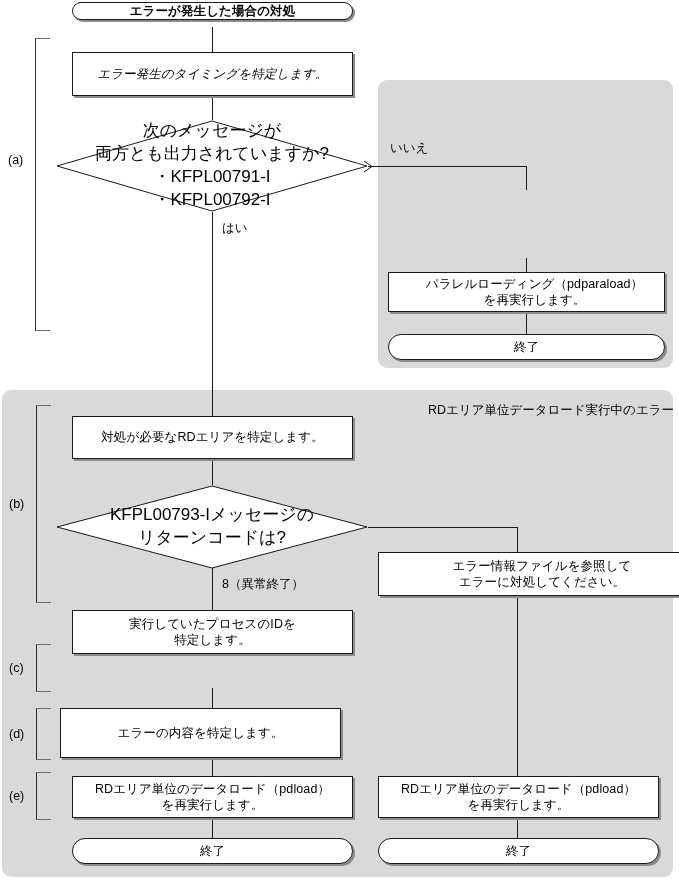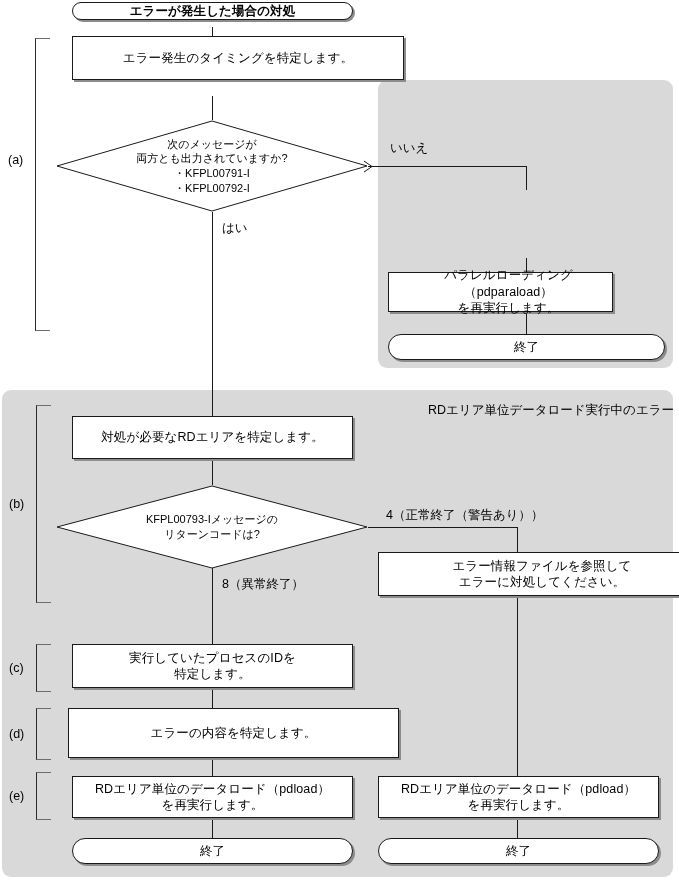--- a/index.html
+++ b/index.html
@@ -61,21 +61,21 @@
   }
   .diamond svg { display: block; }
   .diamond .dlabel {
     position: absolute;
     left: 0; top: 0;
     width: 100%; height: 100%;
     display: flex;
     align-items: center;
     justify-content: center;
     text-align: center;
-    font-size: 11px;
+    font-size: 17px;
     line-height: 1.34;
     white-space: pre-line;
     pointer-events: none;
   }
 
   
   .ln { position: absolute; background: #1a1a1a; z-index: 2; }
   .ln.v { width: 1px; }
   .ln.h { height: 1px; }
 
@@ -150,61 +150,60 @@
   <div class="ln v" style="left:212px; top:818px; height:20px;"></div>
 
   <div class="arrow" style="left:363px; top:160px;">
     <svg width="12" height="13" viewBox="0 0 12 13">
       <path d="M1 1 L9 6.5 L1 12" fill="none" stroke="#1a1a1a" stroke-width="1"></path>
     </svg>
   </div>
 
   <div class="node terminal" style="left:72px; top:2px; width:281px; height:18px;font-weight:bold;">エラーが発生した場合の対処</div>
 
-  <div class="node box" style="left:72px; top:36px; width:332px; height:44px;">エラー発生のタイミングを特定します。</div>
+  <div class="node box" style="left:72px; top:52px; width:281px; height:44px;font-style:italic;">エラー発生のタイミングを特定します。</div>
 
   <div class="diamond" style="left:56px; top:120px; width:312px; height:92px;">
     <svg width="312" height="92" viewBox="0 0 312 92" preserveAspectRatio="none">
       <polygon points="156,1 311,46 156,91 1,46" fill="#ffffff" stroke="#1a1a1a" stroke-width="1"></polygon>
     </svg>
     <div class="dlabel">次のメッセージが
 両方とも出力されていますか?
 ・KFPL00791-I
 ・KFPL00792-I</div>
   </div>
 
   <div class="caption" style="left:390px; top:140px;">いいえ</div>
   <div class="caption" style="left:222px; top:220px;">はい</div>
 
 
-  <div class="node box" style="left:388px; top:272px; width:225px; height:40px;padding-left:16px;">パラレルローディング（pdparaload）
+  <div class="node box" style="left:388px; top:272px; width:277px; height:40px;padding-left:16px;">パラレルローディング（pdparaload）
 を再実行します。</div>
 
   <div class="node terminal" style="left:388px; top:334px; width:277px; height:26px;">終了</div>
 
   <div class="node box" style="left:72px; top:416px; width:281px; height:43px;">対処が必要なRDエリアを特定します。</div>
 
   <div class="diamond" style="left:56px; top:485px; width:312px; height:84px;">
     <svg width="312" height="84" viewBox="0 0 312 84" preserveAspectRatio="none">
       <polygon points="156,1 311,42 156,83 1,42" fill="#ffffff" stroke="#1a1a1a" stroke-width="1"></polygon>
     </svg>
     <div class="dlabel">KFPL00793-Iメッセージの
 リターンコードは?</div>
   </div>
 
-  <div class="caption" style="left:386px; top:507px;">4（正常終了（警告あり））</div>
   <div class="caption" style="left:222px; top:576px;">8（異常終了）</div>
 
   <div class="node box" style="left:378px; top:552px; width:328px; height:44px;">エラー情報ファイルを参照して
 エラーに対処してください。</div>
 
-  <div class="node box" style="left:72px; top:644px; width:281px; height:44px;">実行していたプロセスのIDを
+  <div class="node box" style="left:72px; top:610px; width:281px; height:44px;">実行していたプロセスのIDを
 特定します。</div>
 
-  <div class="node box" style="left:68px; top:708px; width:331px; height:50px;">エラーの内容を特定します。</div>
+  <div class="node box" style="left:60px; top:708px; width:281px; height:50px;">エラーの内容を特定します。</div>
 
   <div class="node box" style="left:72px; top:776px; width:281px; height:42px;">RDエリア単位のデータロード（pdload）
 を再実行します。</div>
 
   <div class="node terminal" style="left:72px; top:838px; width:281px; height:26px;">終了</div>
 
   <div class="node box" style="left:378px; top:776px; width:281px; height:42px;">RDエリア単位のデータロード（pdload）
 を再実行します。</div>
 
   <div class="node terminal" style="left:378px; top:838px; width:281px; height:26px;">終了</div>

